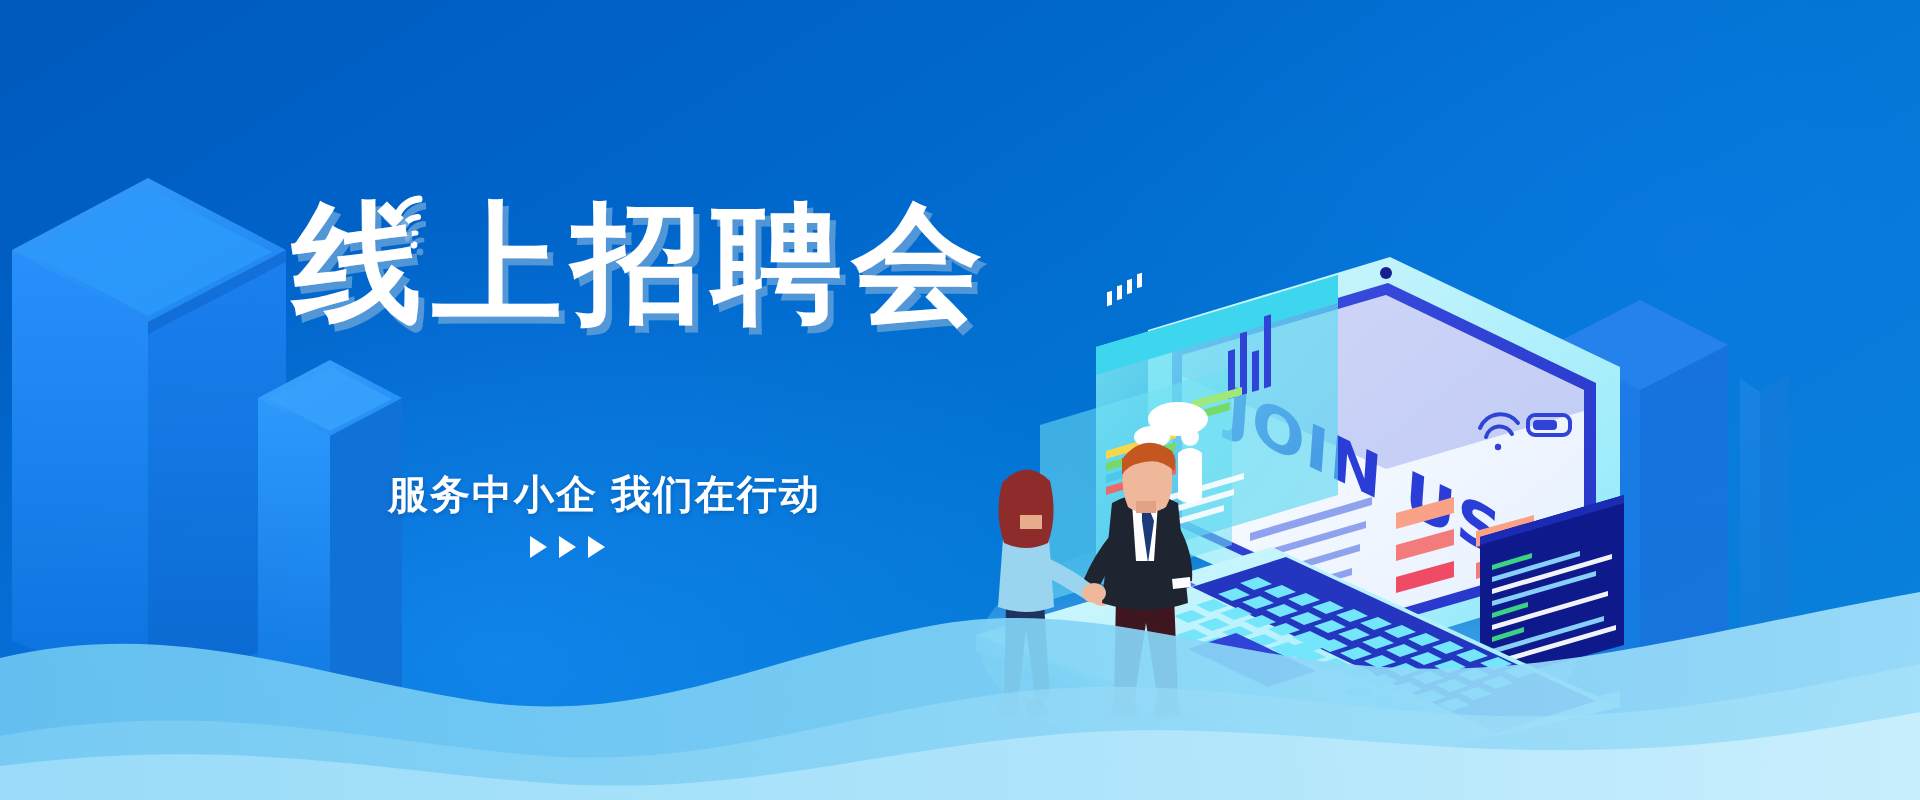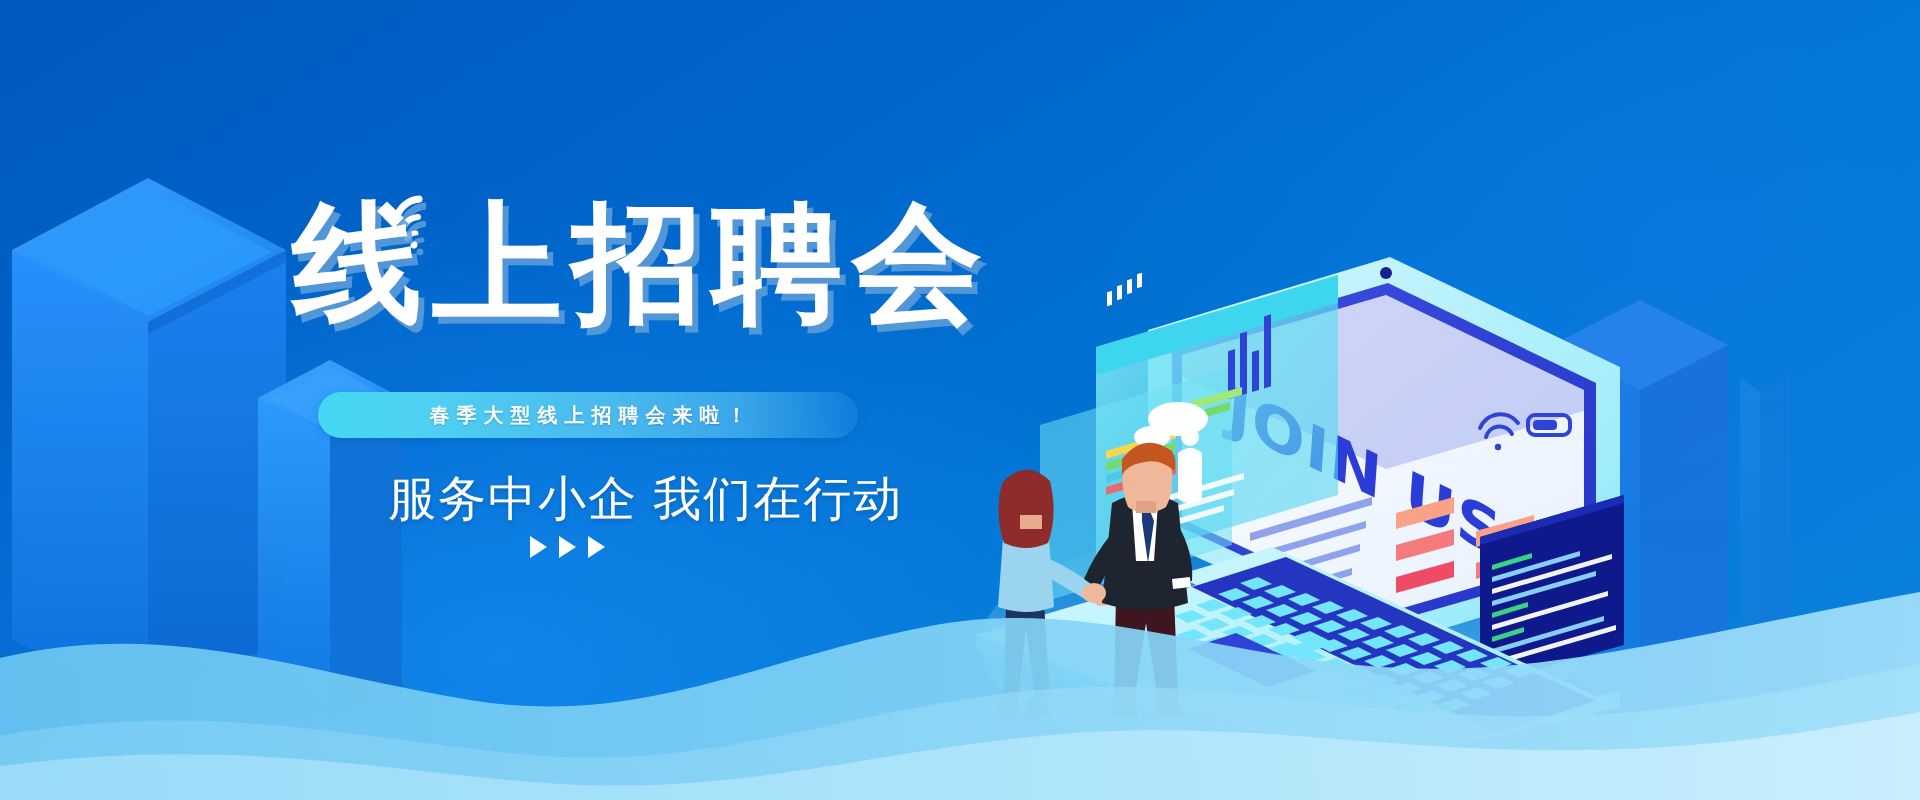--- a/index.html
+++ b/index.html
@@ -53,22 +53,22 @@
     letter-spacing:7px;
     text-indent:7px;
     white-space:nowrap;
     text-shadow:0 1px 2px rgba(0,55,110,.28);
   }
 
   
   .tagline{
     position:absolute;left:388px;top:467px;
     color:#ffffff;
-    font-size:48px;
-    font-weight:normal;
+    font-size:40px;
+    font-weight:bold;
     letter-spacing:2px;
     white-space:nowrap;
     text-shadow:0 2px 5px rgba(0,45,95,.30);
   }
 
   
   .arrows{
     position:absolute;left:530px;top:536px;
     display:flex;gap:12px;align-items:center;
   }
@@ -172,23 +172,20 @@
         <path d="M104 34 A26 26 0 0 1 127 13" stroke-width="7"></path>
         <path d="M110 44 A18 18 0 0 1 126 31" stroke-width="6"></path>
         <path d="M115 53 A10 10 0 0 1 124 47" stroke-width="5"></path>
         <circle cx="122" cy="59" r="3.4" stroke="none" fill="#ffffff"></circle>
       </g>
 
       <text class="hl-text" x="0" y="122" filter="url(#hlShadow)">线上招聘会</text>
     </svg>
   </div>
 
-  <div class="pill">
-    <span>春季大型线上招聘会来啦！</span>
-  </div>
 
   <div class="tagline">服务中小企 我们在行动</div>
 
   <div class="arrows">
     <div class="arrow"></div>
     <div class="arrow"></div>
     <div class="arrow"></div>
   </div>
 
   <div class="illus">

